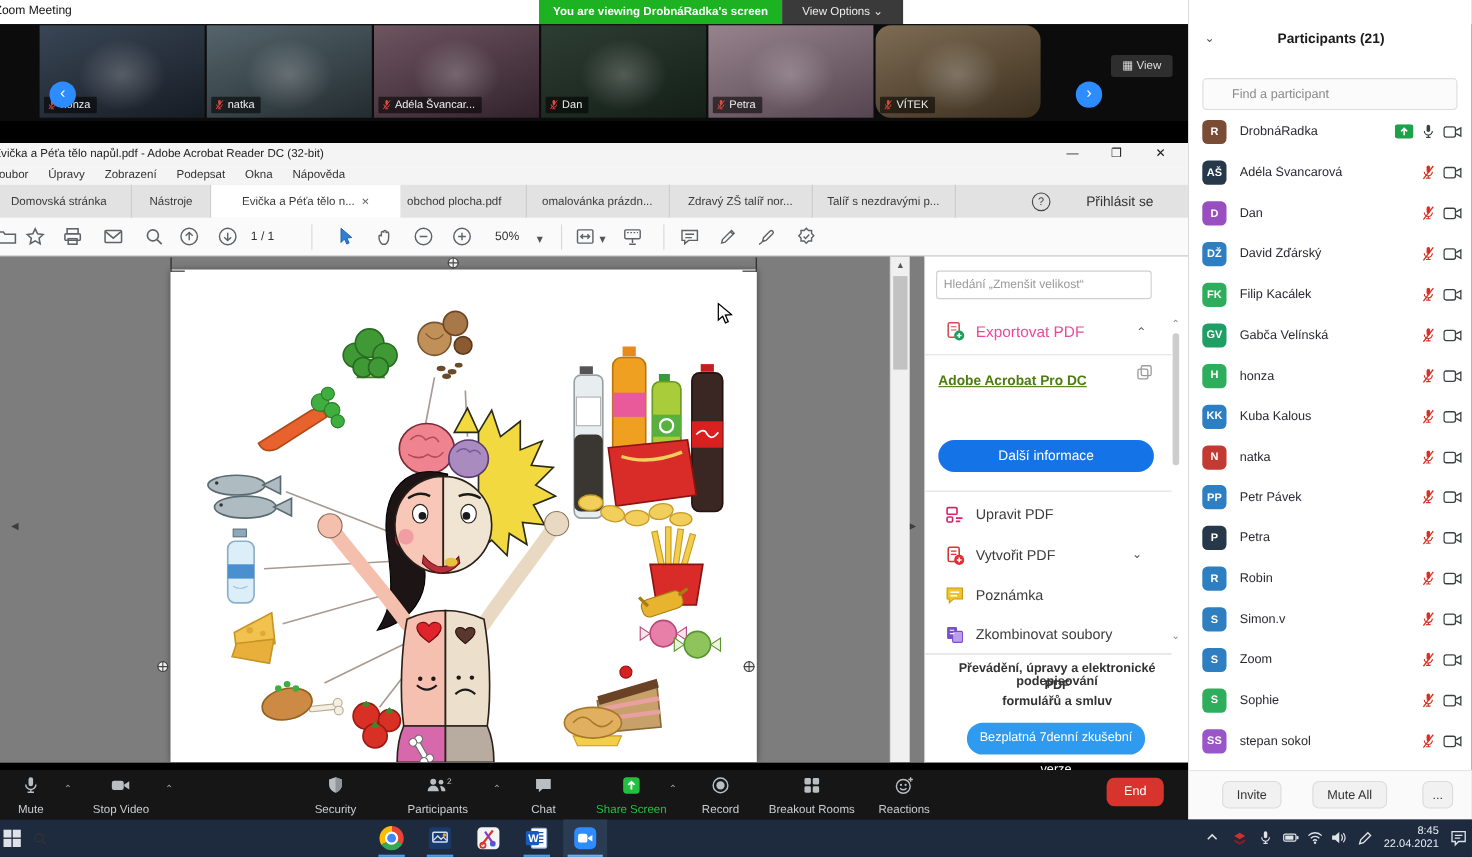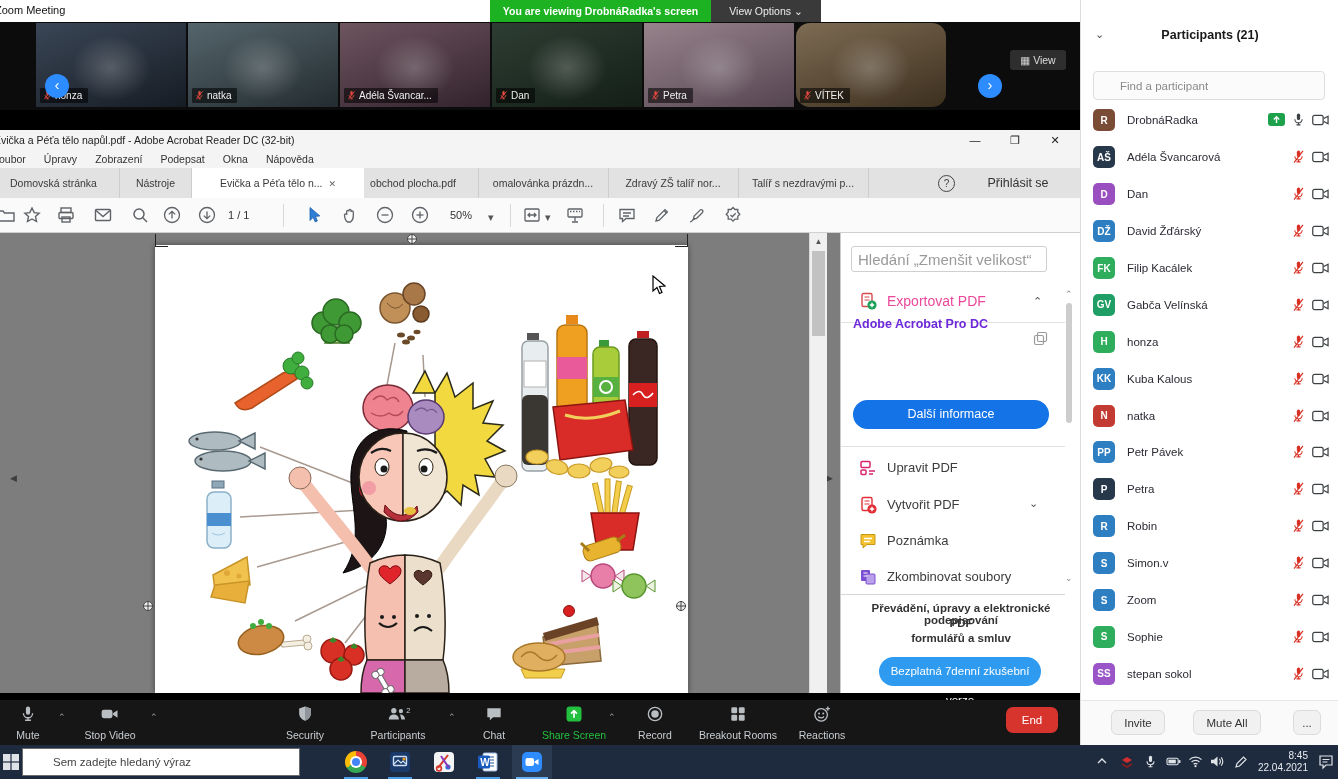--- a/index.html
+++ b/index.html
@@ -51,21 +51,21 @@
         box-shadow:0 0 6px rgba(0,0,0,.45);}
   .cropmark{position:absolute;width:12px;height:12px;}
   #vscroll{position:absolute;left:809px;top:0;width:17px;height:460px;background:#f0f0f0;border-left:1px solid #d9d9d9;}
   #vthumb{position:absolute;left:2px;top:18px;width:13px;height:85px;background:#c2c2c2;}
   .scrarrow{position:absolute;font-size:8px;color:#555;width:17px;text-align:center;}
   .expander{position:absolute;font-size:9px;color:#3d3d3d;}
   .objmark{position:absolute;width:12px;height:12px;}
   
   #rpane{left:840px;top:103px;width:240px;height:460px;background:#fff;border-left:1px solid #ccc;box-sizing:border-box;}
   #rp-search{position:absolute;left:10px;top:13px;width:196px;height:26px;border:1px solid #cfcfcf;
-        border-radius:3px;font-size:15px;color:#444;padding:0 6px;box-sizing:border-box;background:#fff;font-family:"Liberation Sans",sans-serif;}
+        border-radius:3px;font-size:11px;color:#444;padding:0 6px;box-sizing:border-box;background:#fff;font-family:"Liberation Sans",sans-serif;}
   #rp-search::placeholder{color:#9a9a9a;}
   .rp-hr{position:absolute;left:0;width:224px;height:1px;background:#e2e2e2;}
   .rp-row{position:absolute;left:0;width:224px;height:36px;}
   .rp-row .ric{position:absolute;left:18px;top:9px;width:18px;height:18px;}
   .rp-row .rlb{position:absolute;left:46px;top:10px;font-size:13px;color:#3c3c3c;}
   .chev{color:#555;font-size:11px;}
   #rp-btn1,#rp-btn2{position:absolute;color:#fff;text-align:center;border-radius:15px;}
   
   #zbar{left:0;top:700px;width:1080px;height:45px;background:#161616;}
   .zbtn{position:absolute;top:4px;width:92px;margin-left:-46px;text-align:center;}
@@ -566,21 +566,21 @@
       <svg class="ric" viewBox="0 0 18 18">
           <rect x="3" y="1.5" width="10" height="13" rx="1.5" fill="#fff" stroke="#d6494f" stroke-width="1.4"></rect>
           <path d="M5.5,5 h5 M5.5,8 h5" stroke="#d6494f"></path>
           <circle cx="13" cy="13" r="4.6" fill="#1aa05a"></circle>
           <path d="M13,10.8 v4.4 M10.8,13 h4.4" stroke="#fff" stroke-width="1.4"></path>
         </svg>
       <span class="rlb" style="font-size:14px;color:#ec4899;">Exportovat PDF</span>
       <span class="chev" style="position:absolute;left:192px;top:12px;">⌃</span>
     </div>
     <div class="rp-hr" style="top:89px;"></div>
-    <div class="abs" style="left:12px;top:84px;font-size:12.5px;font-weight:bold;color:#6d28d9;">Adobe Acrobat Pro DC</div>
+    <div class="abs" style="left:12px;top:106px;font-size:12.5px;font-weight:bold;color:#4d7c0f;text-decoration:underline;">Adobe Acrobat Pro DC</div>
     <svg class="abs" style="left:192px;top:98px;" width="15" height="15" viewBox="0 0 15 15">
         <g fill="none" stroke="#9a9a9a" stroke-width="1.2">
           <rect x="4.5" y="1.5" width="9" height="9" rx="1.5"></rect>
           <rect x="1.5" y="4.5" width="9" height="9" rx="1.5"></rect>
         </g>
       </svg>
     <div id="rp-btn1" style="left:12px;top:167px;width:196px;height:29px;line-height:29px;background:#1473e6;font-size:12.5px;">Další informace</div>
     <div class="rp-hr" style="top:213px;"></div>
     <div class="rp-row" style="top:217px;">
       <svg class="ric" viewBox="0 0 18 18">
@@ -994,21 +994,20 @@
         <rect x="0" y="8.6" width="7.4" height="7.4"></rect>
         <rect x="8.6" y="8.6" width="7.4" height="7.4"></rect>
       </g>
     </svg>
   <svg class="abs" style="left:30px;top:11px;" width="13" height="13" viewBox="0 0 14 14">
       <g stroke="#333" stroke-width="1.4" fill="none">
         <circle cx="6" cy="6" r="4"></circle>
         <line x1="9" y1="9" x2="12.5" y2="12.5"></line>
       </g>
     </svg>
-  <input id="tb-search" placeholder="Sem zadejte hledaný výraz" style="">
   <div class="app running" style="left:336px;">
       <div class="chrome"></div>
     </div>
   <div class="app running" style="left:380px;">
     <svg width="22" height="22" viewBox="0 0 22 22">
         <rect x="1" y="1" width="20" height="20" rx="3" fill="#1a3a6b"></rect>
         <rect x="4.5" y="5.5" width="13" height="9" rx="1" stroke="#cfe0f4" stroke-width="1.4" fill="none"></rect>
         <circle cx="15" cy="8" r="1.6" fill="#f0a020"></circle>
         <path d="M5,13 l4,-4 3,3 2,-2 3,3" stroke="#cfe0f4" stroke-width="1.2" fill="none"></path>
       </svg>

